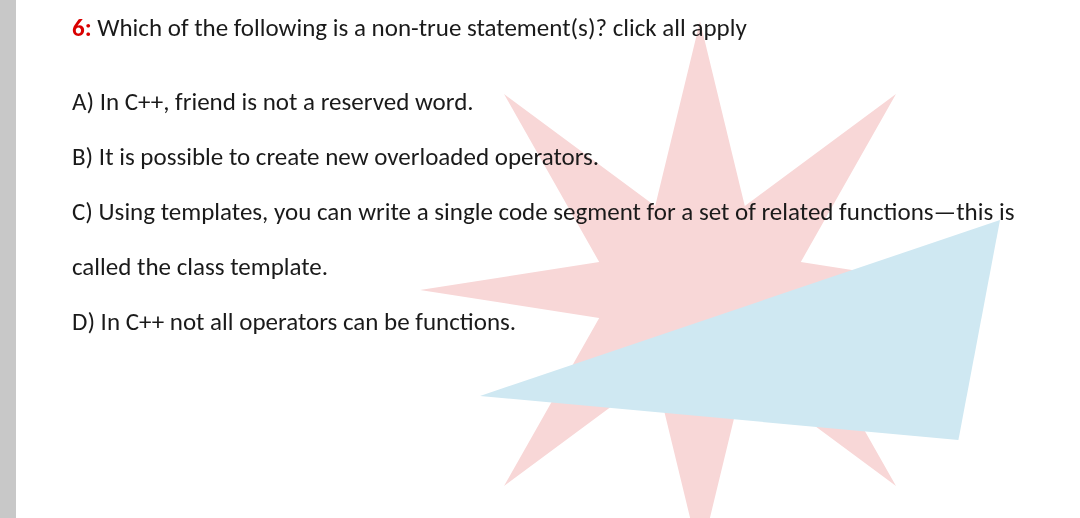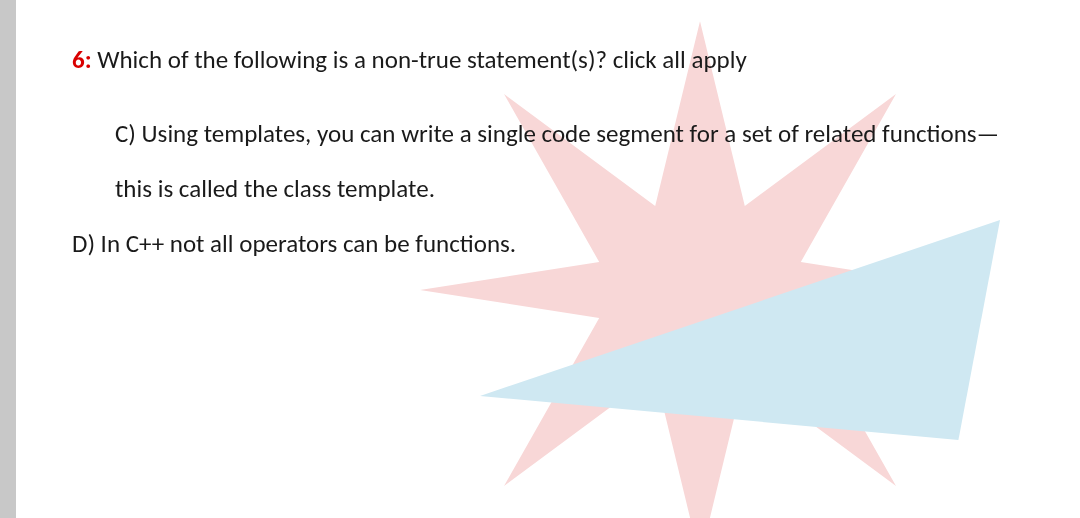--- a/index.html
+++ b/index.html
@@ -35,21 +35,21 @@
       position: absolute;
       left: 480px;
       top: 220px;
       width: 520px;
       height: 220px;
       z-index: 0;
     }
     .content {
       position: relative;
       z-index: 1;
-      padding: 40px 60px 0 72px;
+      padding: 8px 60px 0 72px;
     }
     .question-line {
       font-size: 25px;
       color: #1a1a1a;
       line-height: 1.6;
       margin-bottom: 26px;
     }
     .q-number {
       color: #d90000;
       font-weight: 700;
@@ -57,36 +57,37 @@
     .q-text {
       color: #1a1a1a;
     }
     .option {
       font-size: 25px;
       color: #1a1a1a;
       line-height: 2.2;
     }
     .option-c {
       line-height: 2.2;
-      margin-left: 43px;
     }
   </style>
 </head>
 <body>
 
 <div class="left-bar"></div>
 
 <svg class="star" viewBox="0 0 100 100" preserveAspectRatio="none">
   <polygon points="50,2 58,35 85,15 68,45 100,50 68,55 85,85 58,65 50,98 42,65 15,85 32,55 0,50 32,45 15,15 42,35" fill="#f8d7d7"></polygon>
 </svg>
 
 <svg class="triangle" viewBox="0 0 100 40" preserveAspectRatio="none">
   <polygon points="0,32 100,0 92,40" fill="#cfe8f2"></polygon>
 </svg>
 
 <div class="content">
   <div class="question-line">
     <span class="q-number">6:</span>
     <span class="q-text">Which of the following is a non-true statement(s)? click all apply</span>
   </div>
+  <div class="option">A) In C++, friend is not a reserved word.</div>
+  <div class="option">B) It is possible to create new overloaded operators.</div>
   <div class="option option-c">C) Using templates, you can write a single code segment for a set of related functions—this is called the class template.</div>
   <div class="option">D) In C++ not all operators can be functions.</div>
 </div>
 
 </body></html>

